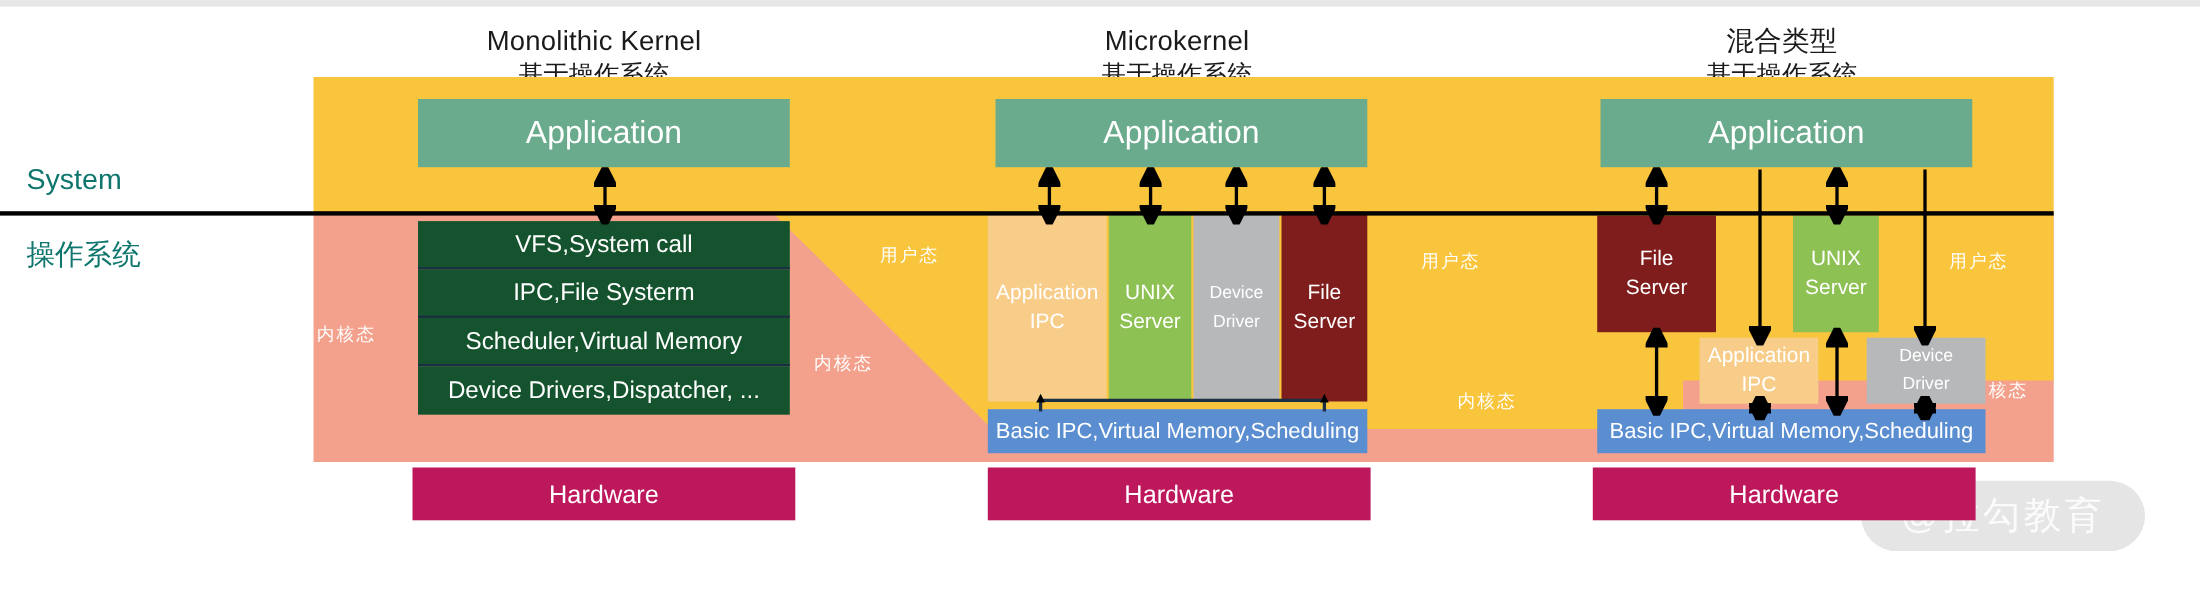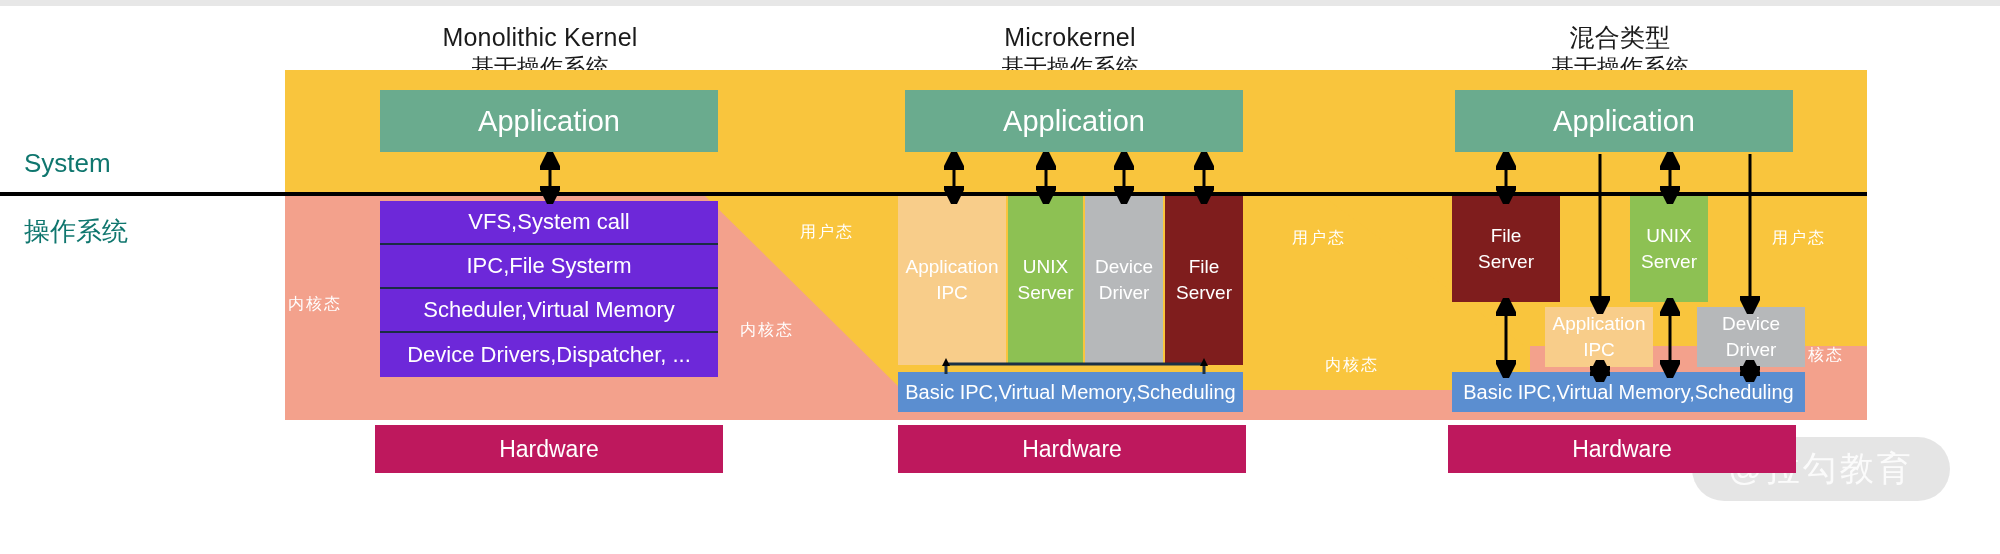--- a/index.html
+++ b/index.html
@@ -25,25 +25,25 @@
   .kernel-band{position:absolute;background:#f3a18c;}
 
   .divider{position:absolute;background:#000;height:4px;z-index:40;}
 
   
   .box{position:absolute;display:flex;align-items:center;justify-content:center;
        text-align:center;color:#fff;box-sizing:border-box;}
   .box .lbl{display:block;width:100%;}
   .app-box{background:#6aab8e;font-size:29px;}
   .hw-box{background:#be185d;font-size:23px;}
-  .mono-row{background:#6d28d9;font-size:22px;border-bottom:2px solid #1b2d44;}
+  .mono-row{background:#14532d;font-size:22px;border-bottom:2px solid #1b2d44;}
   .mono-row.last{border-bottom:none;}
   .col-app{background:#f8cd8a;font-size:19px;line-height:26px;}
   .col-unix{background:#8dc153;font-size:19px;line-height:26px;}
-  .col-dev{background:#b6b8ba;font-size:19px;line-height:26px;align-items:center;}
+  .col-dev{background:#b6b8ba;font-size:16px;line-height:26px;align-items:center;}
   .col-file{background:#7f1d1d;font-size:19px;line-height:26px;}
   .basic-bar{background:#5b8ed0;font-size:20px;}
 
   
   .mode-word{position:absolute;color:#fff;font-size:16px;letter-spacing:2px;
              white-space:nowrap;}
 
   
   .wedge{position:absolute;}
 

